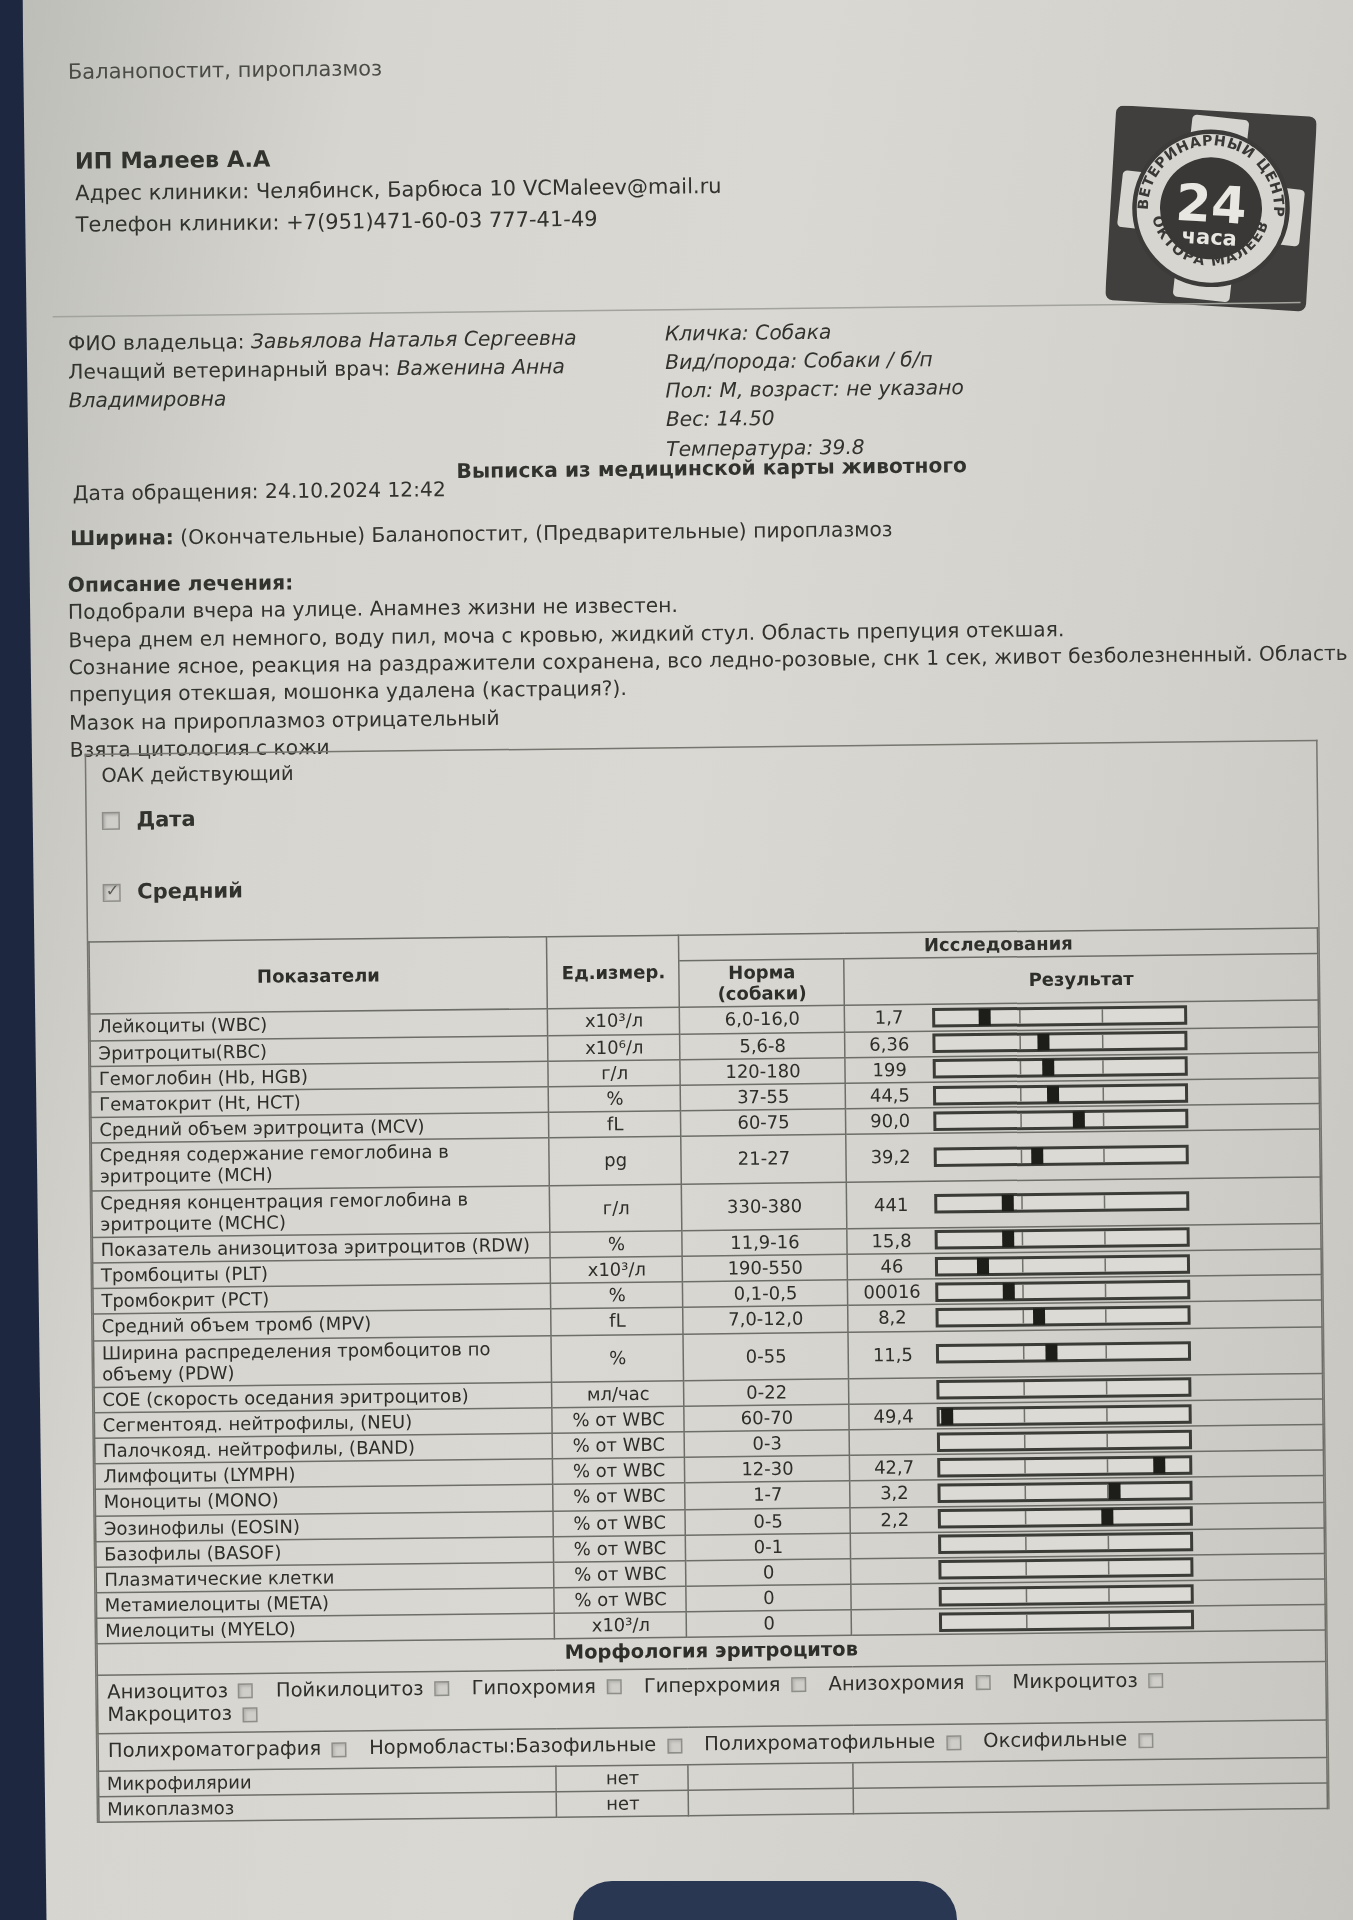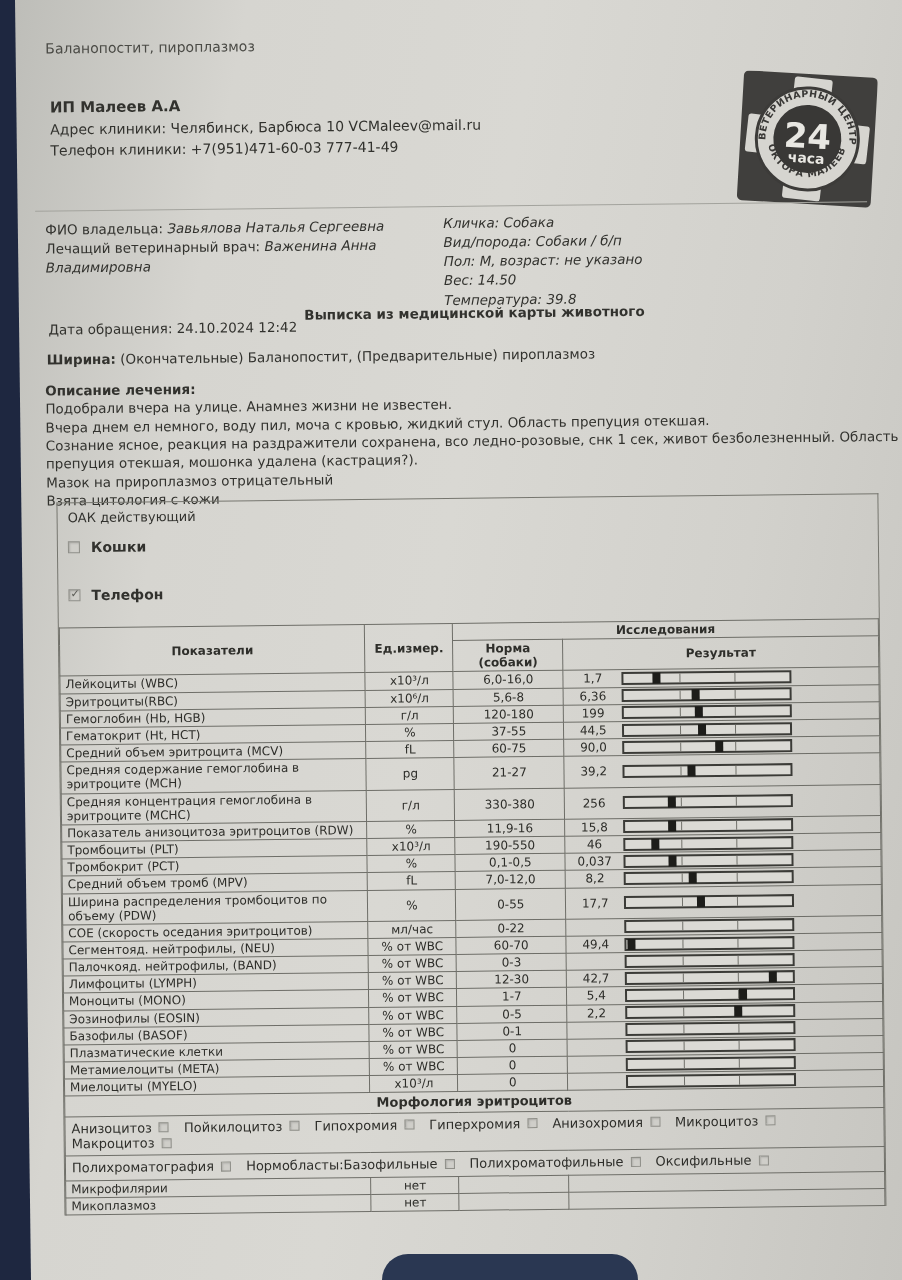--- a/index.html
+++ b/index.html
@@ -142,25 +142,25 @@
     <div>препуция отекшая, мошонка удалена (кастрация?).</div>
     <div>Мазок на прироплазмоз отрицательный</div>
     <div>Взята цитология с кожи</div>
   </div>
 
   <div class="box">
     <div class="oak-title">ОАК действующий</div>
 
     <div class="cb-row">
       <span class="cb oak-cb"></span>
-      <span class="cb-label">Кошки</span>
+      <span class="cb-label">Дата</span>
     </div>
     <div class="cb-row second">
       <span class="cb oak-cb checked"></span>
-      <span class="cb-label">Телефон</span>
+      <span class="cb-label">Средний</span>
     </div>
 
     <table class="results">
       <colgroup>
         <col style="width:306px">
           <col style="width:88px">
           <col style="width:110px">
           <col style="width:316px">
       </colgroup>
       <thead>
@@ -267,21 +267,21 @@
                 </div>
               </div>
             </td>
           </tr>
           <tr>
             <td>Средняя концентрация гемоглобина в эритроците (MCHC)</td>
             <td class="c">г/л</td>
             <td class="c">330-380</td>
             <td class="res-cell">
               <div class="res-wrap">
-                <span class="res-val">256</span>
+                <span class="res-val">441</span>
                 <div class="bar">
                   <div class="seg" style="left: 33.3%;"></div>
                   <div class="seg" style="left: 66.6%;"></div>
                   <div class="mark" style="left: calc(28% - 4px);"></div>
                 </div>
               </div>
             </td>
           </tr>
           <tr>
             <td>Показатель анизоцитоза эритроцитов (RDW)</td>
@@ -312,21 +312,21 @@
                 </div>
               </div>
             </td>
           </tr>
           <tr>
             <td>Тромбокрит (PCT)</td>
             <td class="c">%</td>
             <td class="c">0,1-0,5</td>
             <td class="res-cell">
               <div class="res-wrap">
-                <span class="res-val">0,037</span>
+                <span class="res-val">00016</span>
                 <div class="bar">
                   <div class="seg" style="left: 33.3%;"></div>
                   <div class="seg" style="left: 66.6%;"></div>
                   <div class="mark" style="left: calc(28% - 4px);"></div>
                 </div>
               </div>
             </td>
           </tr>
           <tr>
             <td>Средний объем тромб (MPV)</td>
@@ -342,21 +342,21 @@
                 </div>
               </div>
             </td>
           </tr>
           <tr>
             <td>Ширина распределения тромбоцитов по объему (PDW)</td>
             <td class="c">%</td>
             <td class="c">0-55</td>
             <td class="res-cell">
               <div class="res-wrap">
-                <span class="res-val">17,7</span>
+                <span class="res-val">11,5</span>
                 <div class="bar">
                   <div class="seg" style="left: 33.3%;"></div>
                   <div class="seg" style="left: 66.6%;"></div>
                   <div class="mark" style="left: calc(45% - 4px);"></div>
                 </div>
               </div>
             </td>
           </tr>
           <tr>
             <td>СОЕ (скорость оседания эритроцитов)</td>
@@ -415,21 +415,21 @@
                 </div>
               </div>
             </td>
           </tr>
           <tr>
             <td>Моноциты (MONO)</td>
             <td class="c">% от WBC</td>
             <td class="c">1-7</td>
             <td class="res-cell">
               <div class="res-wrap">
-                <span class="res-val">5,4</span>
+                <span class="res-val">3,2</span>
                 <div class="bar">
                   <div class="seg" style="left: 33.3%;"></div>
                   <div class="seg" style="left: 66.6%;"></div>
                   <div class="mark" style="left: calc(70% - 4px);"></div>
                 </div>
               </div>
             </td>
           </tr>
           <tr>
             <td>Эозинофилы (EOSIN)</td>

